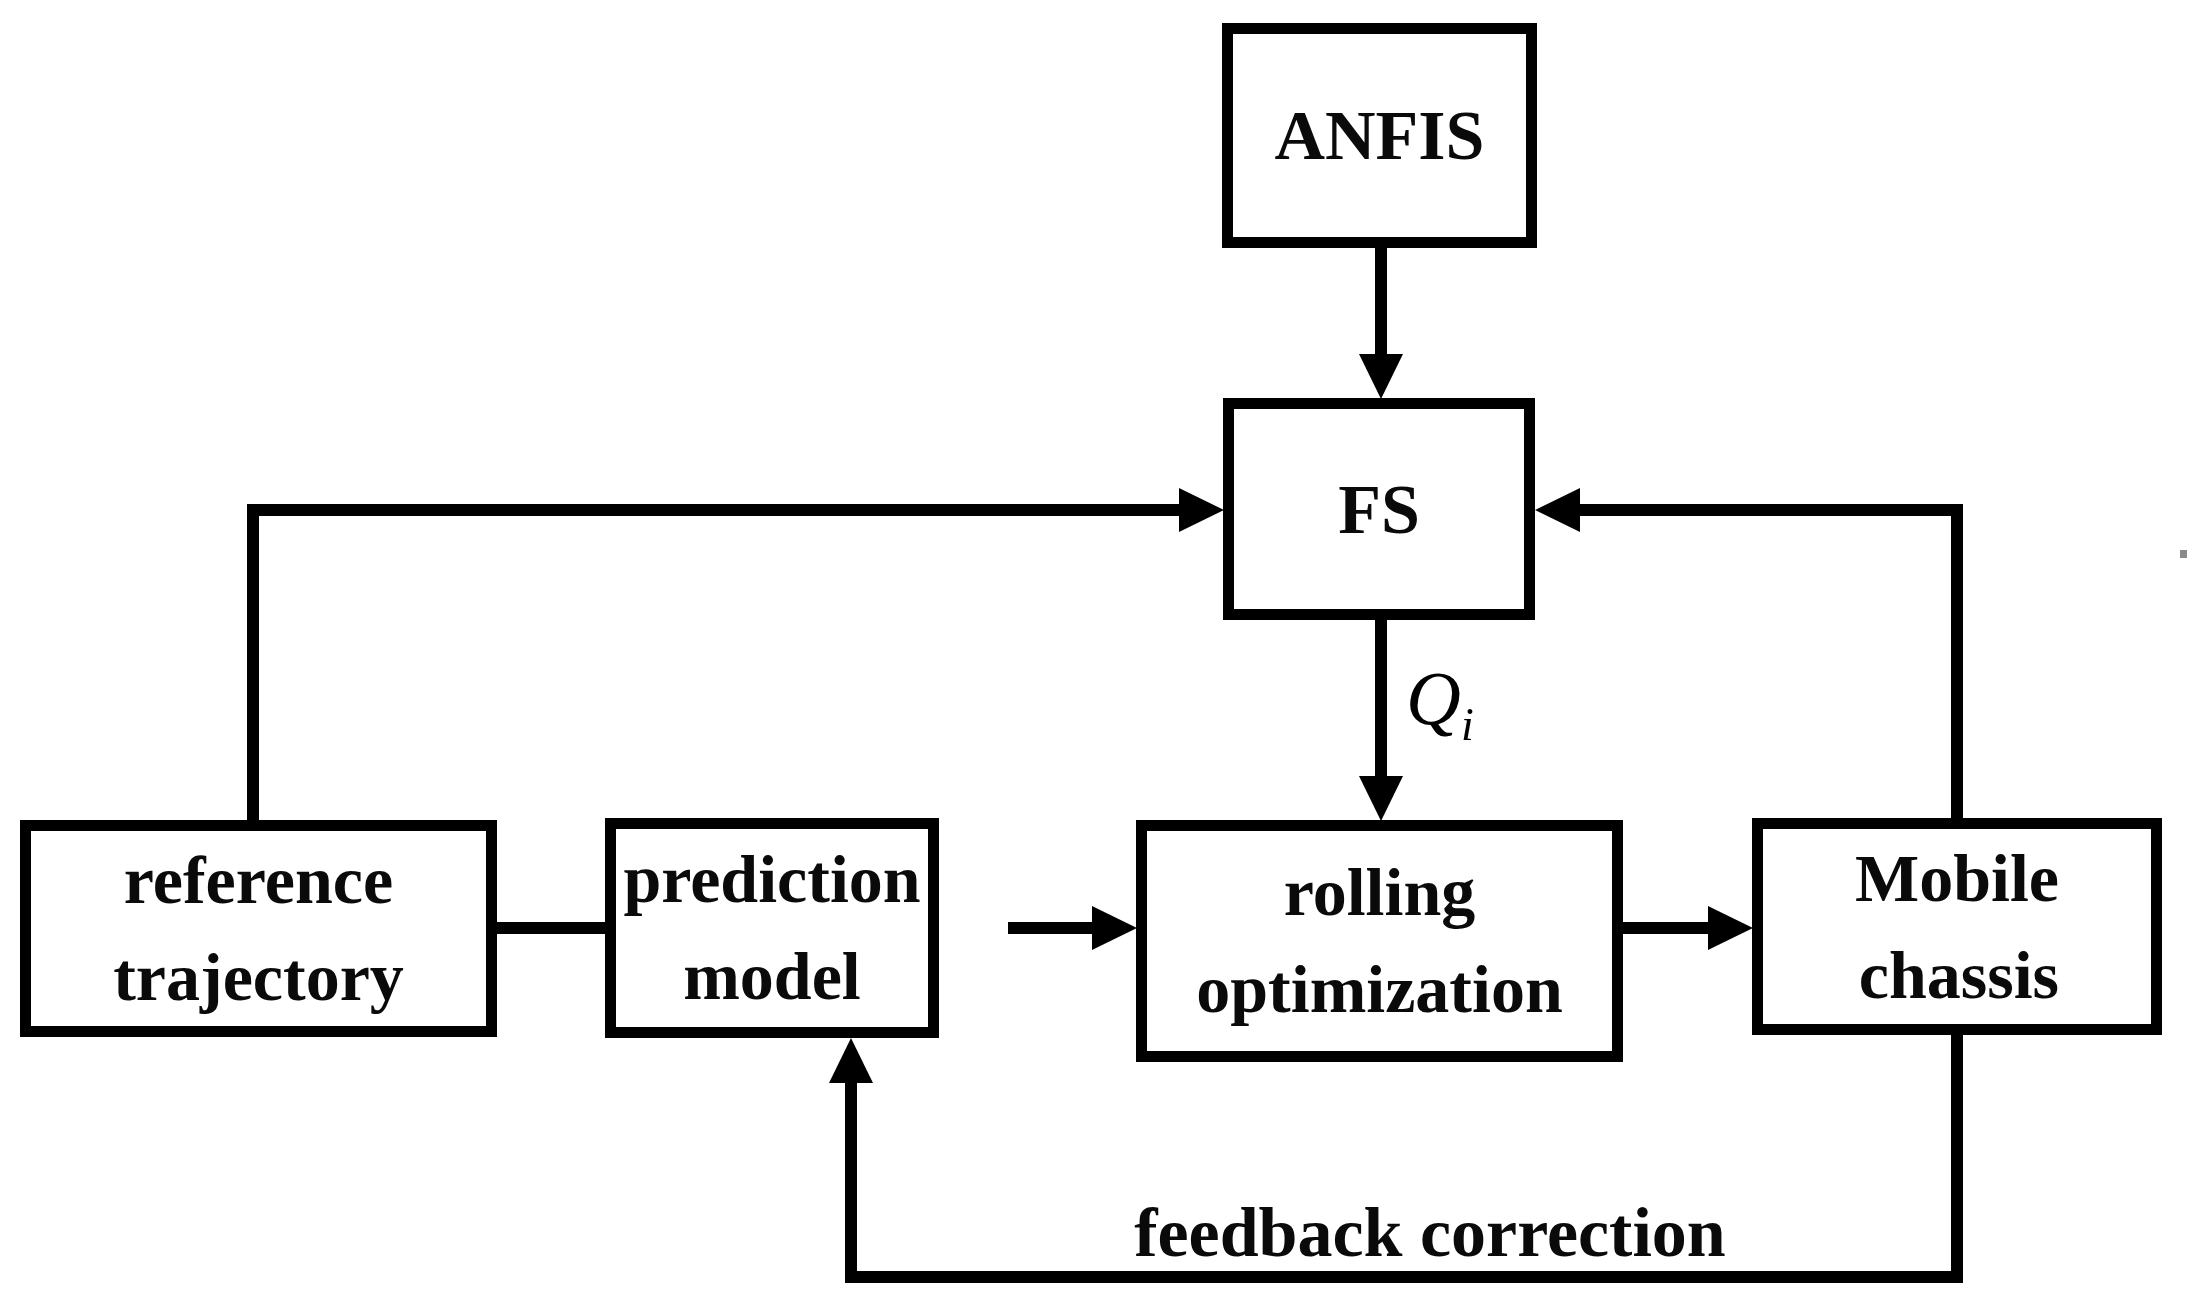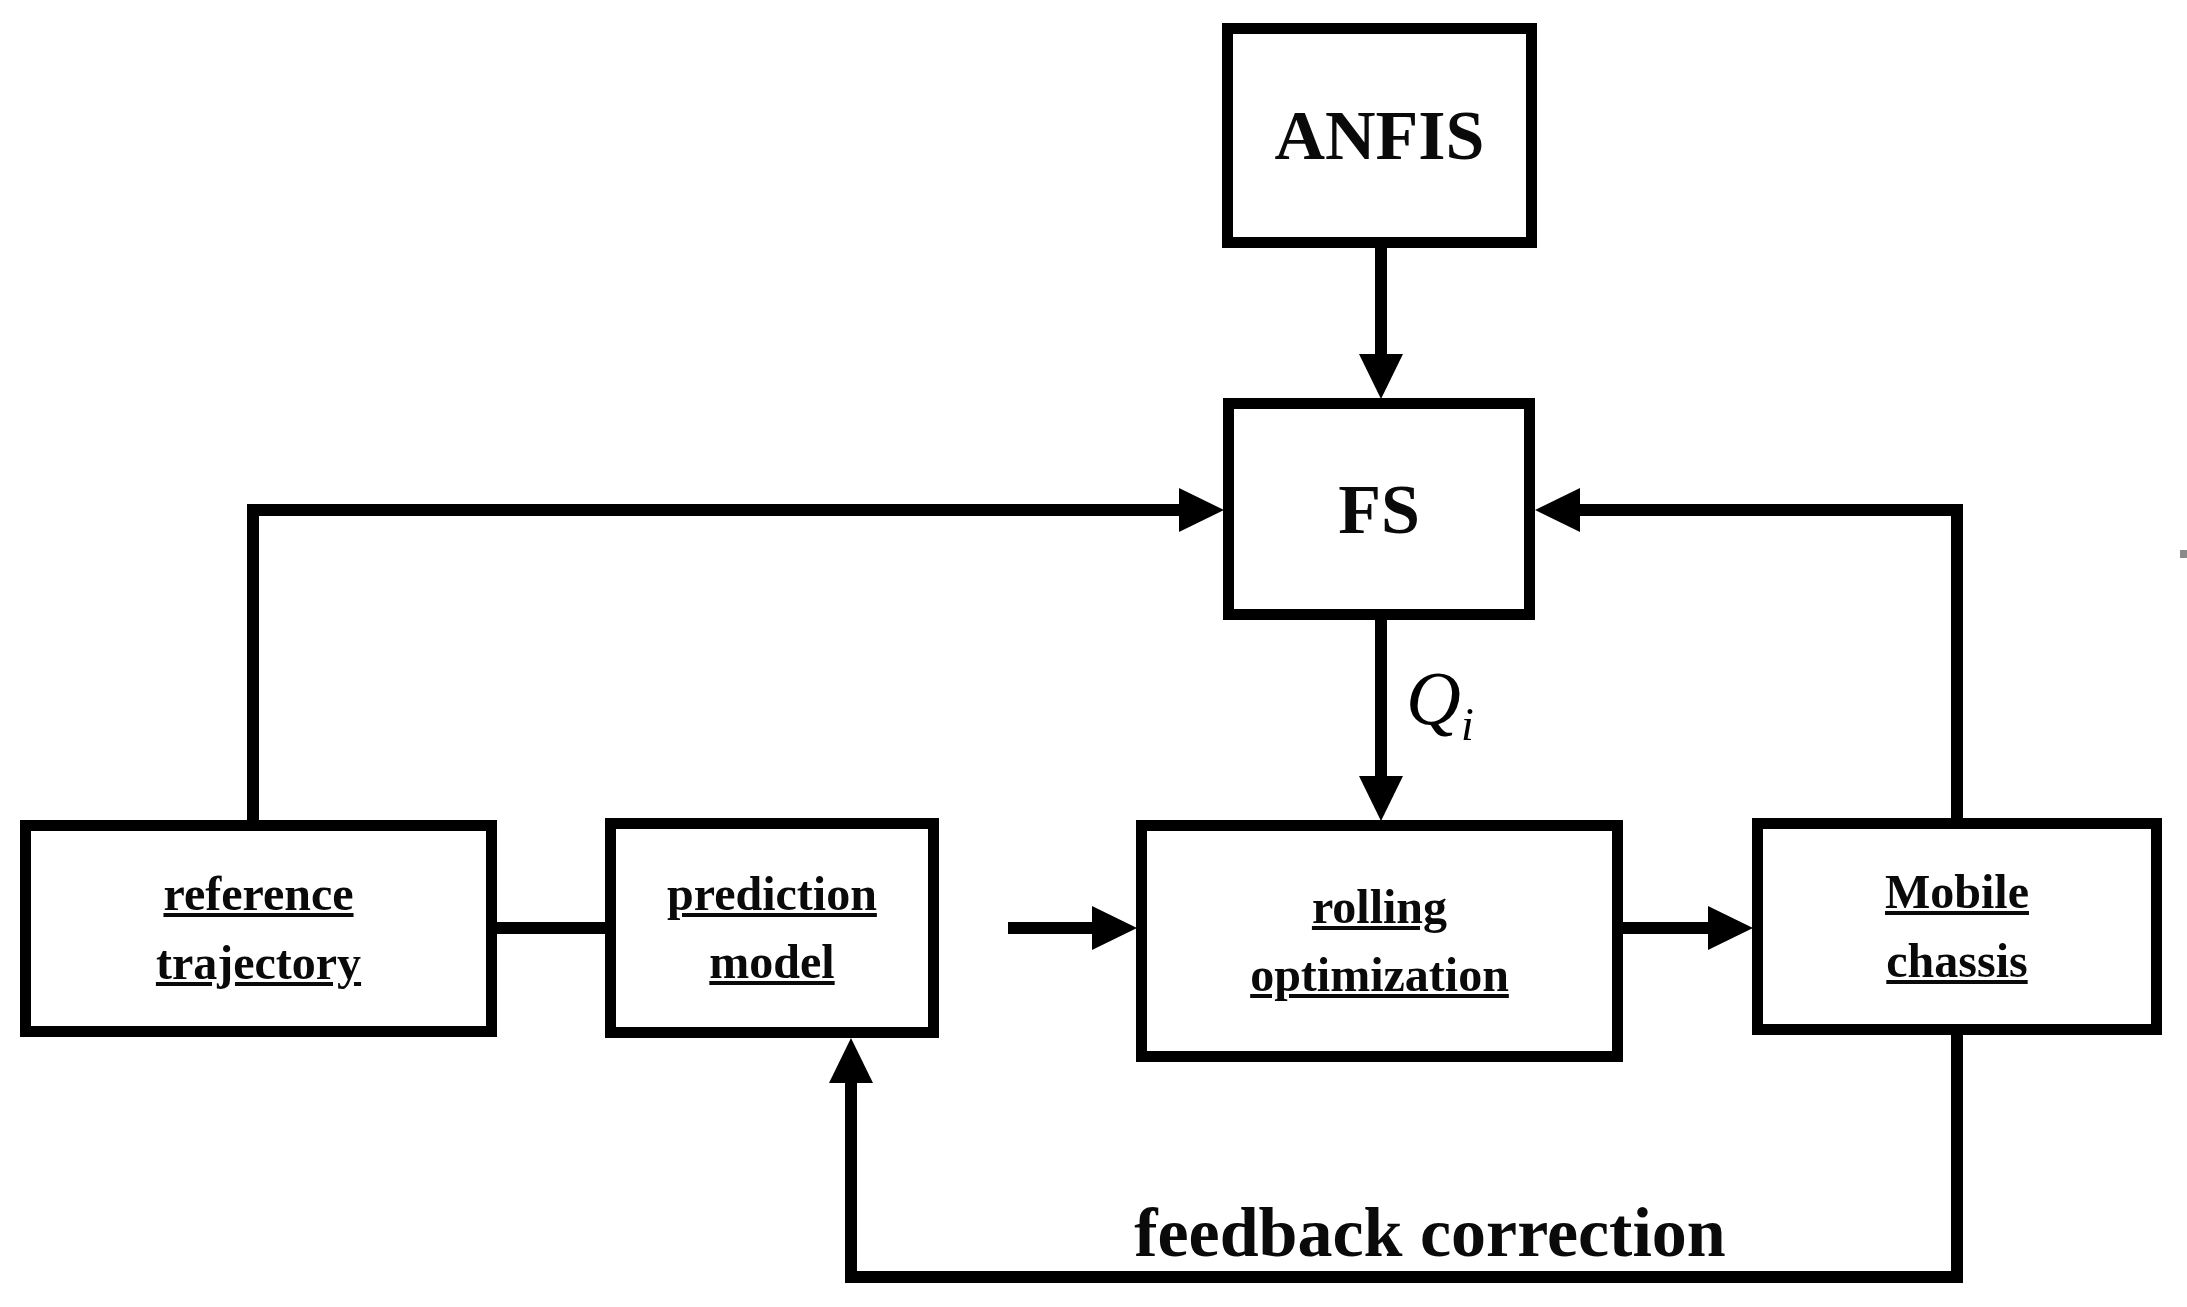--- a/index.html
+++ b/index.html
@@ -19,21 +19,21 @@
     display: flex;
     align-items: center;
     justify-content: center;
     text-align: center;
     font-weight: 700;
     color: #0a0a0a;
     z-index: 2;
   }
   .box .lbl { white-space: pre-line; }
   .big-label  { font-size: 70px; line-height: 1.1; }
-  .two-line   { font-size: 48px; line-height: 1.42; text-decoration: underline; }
+  .two-line   { font-size: 68px; line-height: 1.42; }
   .line {
     position: absolute;
     background: #000000;
     z-index: 1;
   }
   .arrowhead {
     position: absolute;
     width: 0;
     height: 0;
     z-index: 1;
@@ -96,21 +96,21 @@
   <div class="box two-line" style="left:605px;  top:818px; width:334px; height:220px;">
     <span class="lbl">prediction
 model</span>
   </div>
 
   <div class="box two-line" style="left:1136px; top:820px; width:487px; height:242px;">
     <span class="lbl">rolling
 optimization</span>
   </div>
 
-  <div class="box two-line" style="left:1752px; top:818px; width:410px; height:217px;">
+  <div class="box two-line" style="left:1752px; top:818px; width:410px; height:217px;text-align:right;">
     <span class="lbl">Mobile
 chassis</span>
   </div>
 
   <div class="line" style="left:1375px; top:248px; width:12px; height:112px;"></div>
   <div class="arrowhead ah-down" style="left:1359px; top:354px;"></div>
 
   <div class="line" style="left:247px; top:504px; width:12px; height:316px;"></div>
   <div class="line" style="left:247px; top:504px; width:938px; height:12px;"></div>
   <div class="arrowhead ah-right" style="left:1179px; top:488px;"></div>

